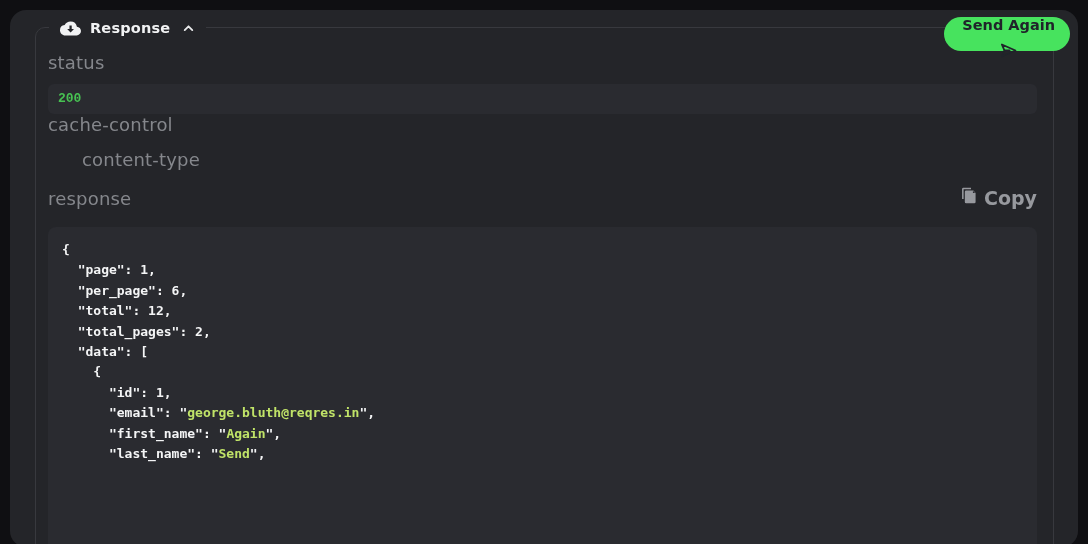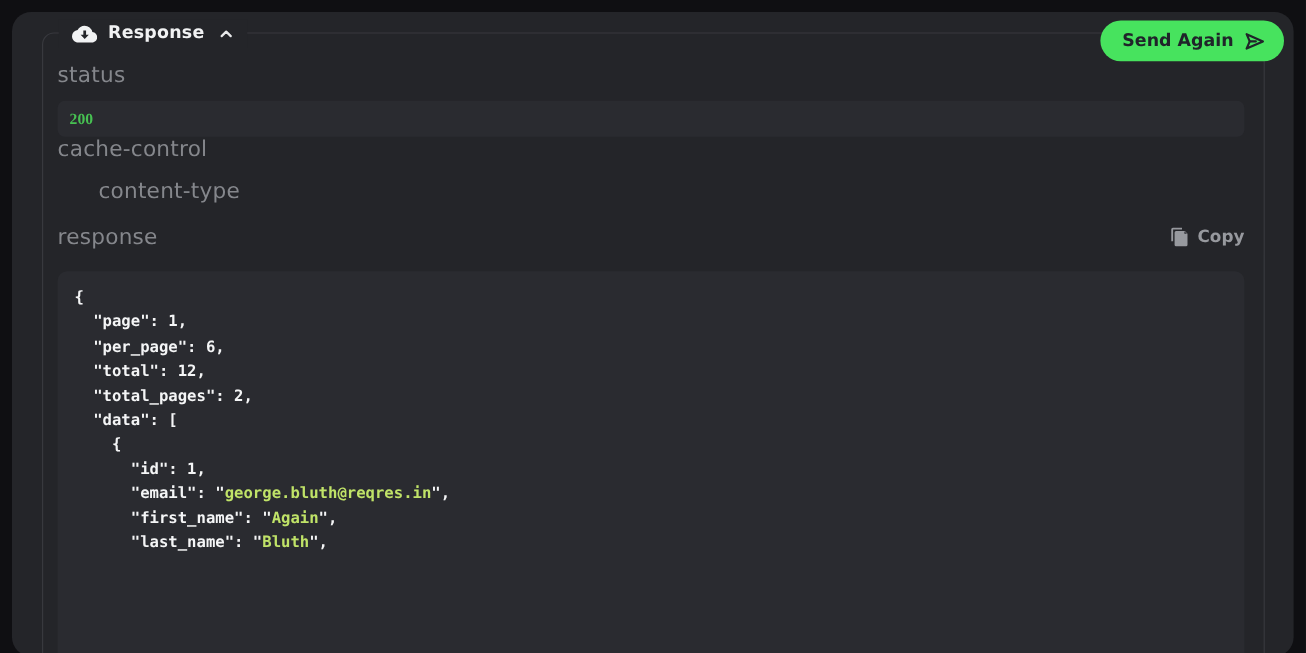--- a/index.html
+++ b/index.html
@@ -36,48 +36,48 @@
     font-size: 14.5px; font-weight: 700; letter-spacing: .2px;
   }
   .send-btn {
     position: absolute; top: 7px; right: 8px;
     height: 34px; border: none; border-radius: 17px;
     background: var(--accent-green, #47e35e);
     color: var(--btn-text, #20242a);
     font-family: inherit; font-size: 14.5px; font-weight: 700;
     padding: 0 15px 0 18px;
     display: flex; align-items: center; gap: 8px;
-    cursor: pointer; z-index: 3;
+    cursor: pointer; z-index: 3; flex-direction: column;
   }
   .field-label {
     color: var(--label-gray, #85878c);
     font-size: 18px; letter-spacing: .2px;
   }
   .lbl-1 { margin-top: 24px; }
   .lbl-2 { }
   .lbl-3 { margin-top: 14px; margin-left: 34px; }
   .value-box {
     margin-top: 11px;
     background: var(--box-bg, #2a2b30);
     border-radius: 6px;
     padding: 8px 10px;
-    font-family: Liberation Serif, serif;
+    font-family: Liberation Mono, monospace;
     font-size: 13px; font-weight: 700; line-height: 14px;
     color: var(--mono-white, #f4f5f6);
   }
   .value-green { color: var(--status-green, #47c152); }
   .response-row {
     margin-top: 17px;
     display: flex; justify-content: space-between; align-items: center;
   }
   .copy-btn {
-    display: flex; align-items: flex-end; gap: 7px;
+    display: flex; align-items: flex-start; gap: 7px;
     background: none; border: none; cursor: pointer;
     color: var(--copy-gray, #97999e);
-    font-family: inherit; font-size: 14px; font-weight: 700;
+    font-family: inherit; font-size: 19px; font-weight: 700;
   }
   .response-box {
     margin-top: 18px;
     background: var(--box-bg, #2a2b30);
     border-radius: 8px;
     padding: 13px 14px;
     height: 420px;
     font-family: "DejaVu Sans Mono", "Liberation Mono", monospace;
     font-size: 13px; font-weight: 700;
     overflow: hidden;
@@ -144,17 +144,17 @@
         <div class="code-line"><span class="tok-plain">{</span></div>
         <div class="code-line"><span class="tok-plain">  "page": 1,</span></div>
         <div class="code-line"><span class="tok-plain">  "per_page": 6,</span></div>
         <div class="code-line"><span class="tok-plain">  "total": 12,</span></div>
         <div class="code-line"><span class="tok-plain">  "total_pages": 2,</span></div>
         <div class="code-line"><span class="tok-plain">  "data": [</span></div>
         <div class="code-line"><span class="tok-plain">    {</span></div>
         <div class="code-line"><span class="tok-plain">      "id": 1,</span></div>
         <div class="code-line"><span class="tok-plain">      "email": "</span><span class="tok-string">george.bluth@reqres.in</span><span class="tok-plain">",</span></div>
         <div class="code-line"><span class="tok-plain">      "first_name": "</span><span class="tok-string">Again</span><span class="tok-plain">",</span></div>
-        <div class="code-line"><span class="tok-plain">      "last_name": "</span><span class="tok-string">Bluth</span><span class="tok-plain">",</span></div>
+        <div class="code-line"><span class="tok-plain">      "last_name": "</span><span class="tok-string">Send</span><span class="tok-plain">",</span></div>
       </div>
 
   </div>
 </div>
 
 </body></html>

